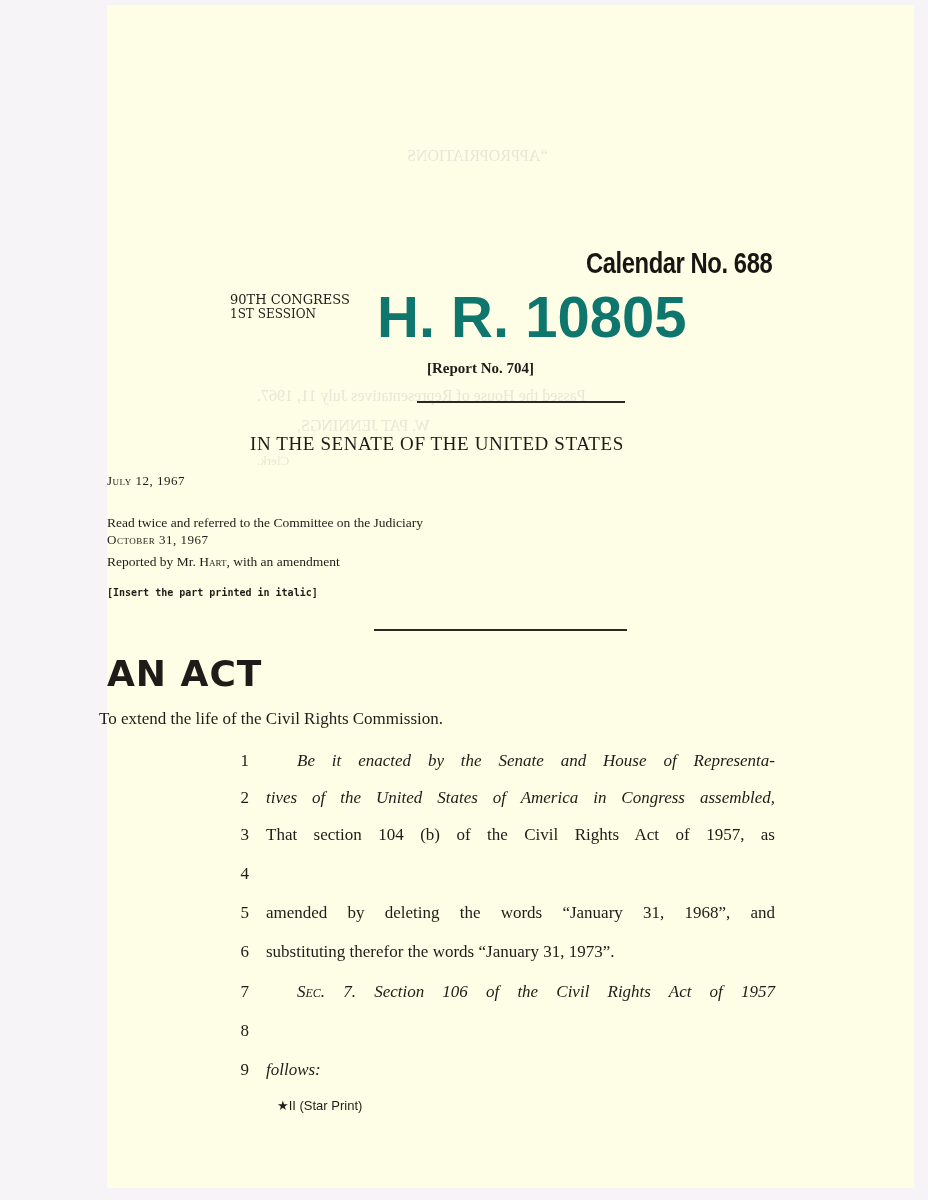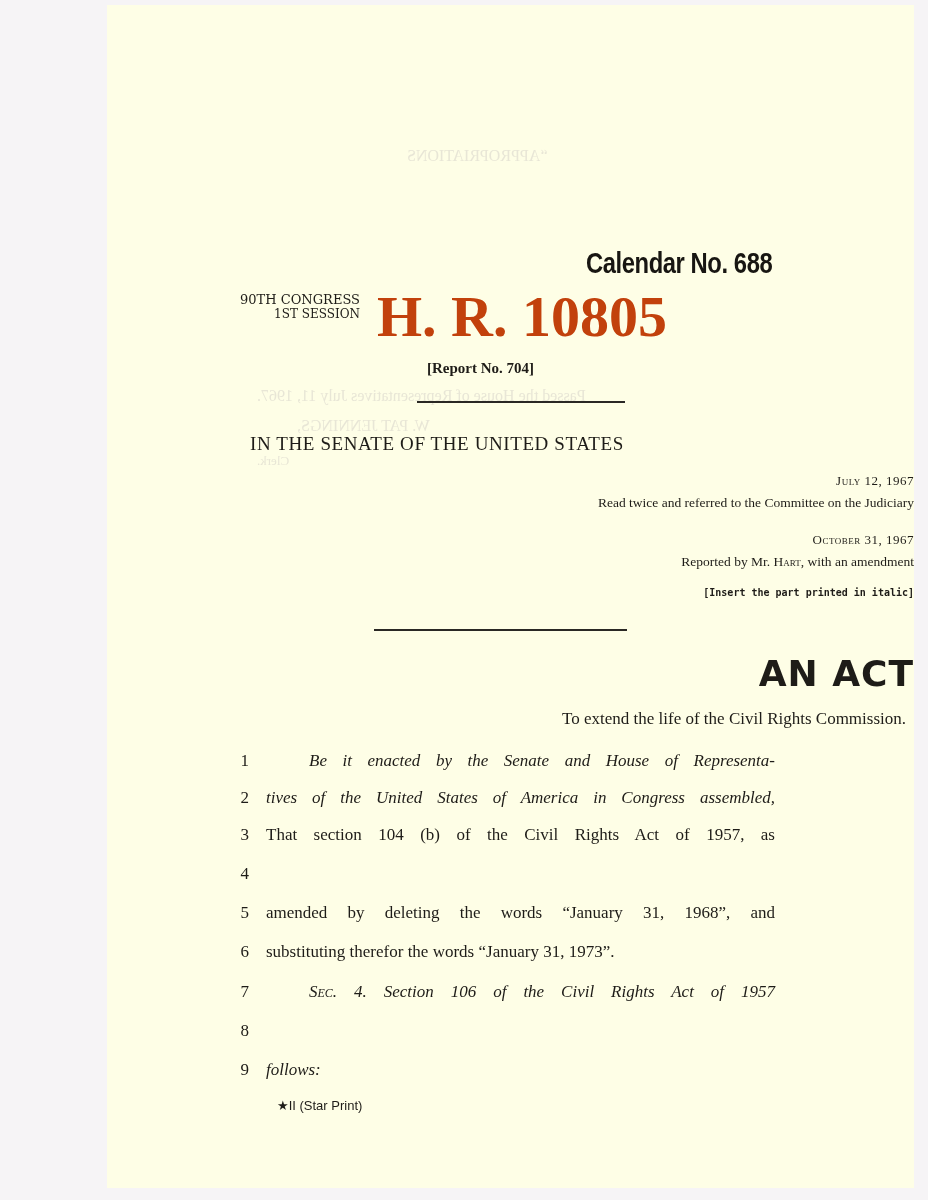--- a/index.html
+++ b/index.html
@@ -1,34 +1,34 @@
 <!DOCTYPE html>
 <html><head>
 <meta charset="utf-8">
 <style>
   html,body{margin:0;padding:0;}
   body{width:928px;height:1200px;background:#f6f4f6;position:relative;overflow:hidden;font-family:"DejaVu Serif",serif;color:#1e1c18;}
   .page{position:absolute;left:107px;top:5px;width:807px;height:1183px;background:#fefee6;}
   .abs{position:absolute;white-space:nowrap;}
   .calendar{right:142px;top:242px;font-family:"Liberation Sans",sans-serif;font-weight:bold;font-size:29px;letter-spacing:-0.5px;transform:scaleX(0.82);transform-origin:right center;color:#181612;}
-  .congress{left:123px;top:288px;font-size:13px;line-height:14px;text-align:right;width:130px;}
-  .billno{left:270px;top:278px;font-family:Liberation Serif, serif;font-weight:bold;font-size:58px;letter-spacing:0px;color:#c2410c;}
+  .congress{left:123px;top:288px;font-size:13px;line-height:14px;width:130px;}
+  .billno{left:270px;top:278px;font-family:Liberation Sans, sans-serif;font-weight:bold;font-size:58px;letter-spacing:0px;color:#0f766e;}
   .report{left:320px;top:355px;font-family:"Liberation Serif",serif;font-weight:bold;font-size:15px;}
   .rule{position:absolute;height:2px;background:#2a2824;}
   .senate{left:0;width:660px;text-align:center;top:428px;font-family:"Liberation Serif",serif;font-size:19px;letter-spacing:0.6px;}
-  .center{left:0;width:807px;text-align:right;}
+  .center{left:0;width:807px;text-align:left;}
   .date{font-family:"Liberation Serif",serif;font-size:13px;font-variant:small-caps;letter-spacing:0.5px;}
   .action{font-family:"Liberation Serif",serif;font-size:13.5px;}
   .insert{font-family:"DejaVu Sans Mono",monospace;font-weight:bold;font-size:10px;}
   .anact{font-family:"DejaVu Sans",sans-serif;font-weight:bold;font-size:36px;letter-spacing:1px;}
   .title{font-family:"Liberation Serif",serif;font-size:17px;}
   .line{position:absolute;left:128px;width:540px;height:22px;font-family:"Liberation Serif",serif;font-size:17px;}
   .line .ln{position:absolute;left:0;width:14px;text-align:right;}
   .line .tx{position:absolute;left:31px;right:0;text-align:justify;text-align-last:justify;}
-  .line .tx.indent{left:74px;}
+  .line .tx.indent{left:62px;}
   .line .tx.last{text-align-last:left;}
   .it{font-style:italic;}
   .sc{font-variant:small-caps;}
   .star{left:170px;top:1093px;font-family:"Liberation Sans",sans-serif;font-weight:normal;font-size:13px;}
   .ghost{color:#e8e6d6;font-family:"Liberation Serif",serif;font-size:16px;transform:scaleX(-1);}
 </style>
 </head>
 <body>
 
 <div class="page">
@@ -45,21 +45,21 @@
     <div style="font-size:12px;">1ST SESSION</div>
   </div>
 
   <div class="abs billno">H. R. 10805</div>
   <div class="abs report">[Report No. 704]</div>
   <div class="rule" style="left:310px;top:396px;width:208px;"></div>
 
   <div class="abs senate">IN THE SENATE OF THE UNITED STATES</div>
 
   <div class="abs center date" style="top:468px;">July 12, 1967</div>
-  <div class="abs center action" style="top:490px;">Read twice and referred to the Committee on the Judiciary</div>
+  <div class="abs center action" style="top:510px;">Read twice and referred to the Committee on the Judiciary</div>
 
   <div class="abs center date" style="top:527px;">October 31, 1967</div>
   <div class="abs center action" style="top:549px;">
     <span>Reported by Mr. </span><span class="sc">Hart</span><span>, with an amendment</span>
   </div>
 
   <div class="abs center insert" style="top:582px;">[Insert the part printed in italic]</div>
 
   <div class="rule" style="left:267px;top:624px;width:253px;"></div>
 
@@ -84,21 +84,21 @@
   <div class="line" style="top:898px;">
     <span class="ln">5</span>
     <span class="tx">amended by deleting the words “January 31, 1968”, and</span>
   </div>
   <div class="line" style="top:937px;">
     <span class="ln">6</span>
     <span class="tx last">substituting therefor the words “January 31, 1973”.</span>
   </div>
   <div class="line" style="top:977px;">
     <span class="ln">7</span>
-    <span class="tx indent it"><span class="sc">Sec. 4.</span><span> Section 106 of the Civil Rights Act of 1957</span></span>
+    <span class="tx indent it"><span class="sc">Sec. 7.</span><span> Section 106 of the Civil Rights Act of 1957</span></span>
   </div>
   <div class="line" style="top:1016px;">
     <span class="ln">8</span>
   </div>
   <div class="line" style="top:1055px;">
     <span class="ln">9</span>
     <span class="tx last it">follows:</span>
   </div>
 
   <div class="abs star">★II (Star Print)</div>

